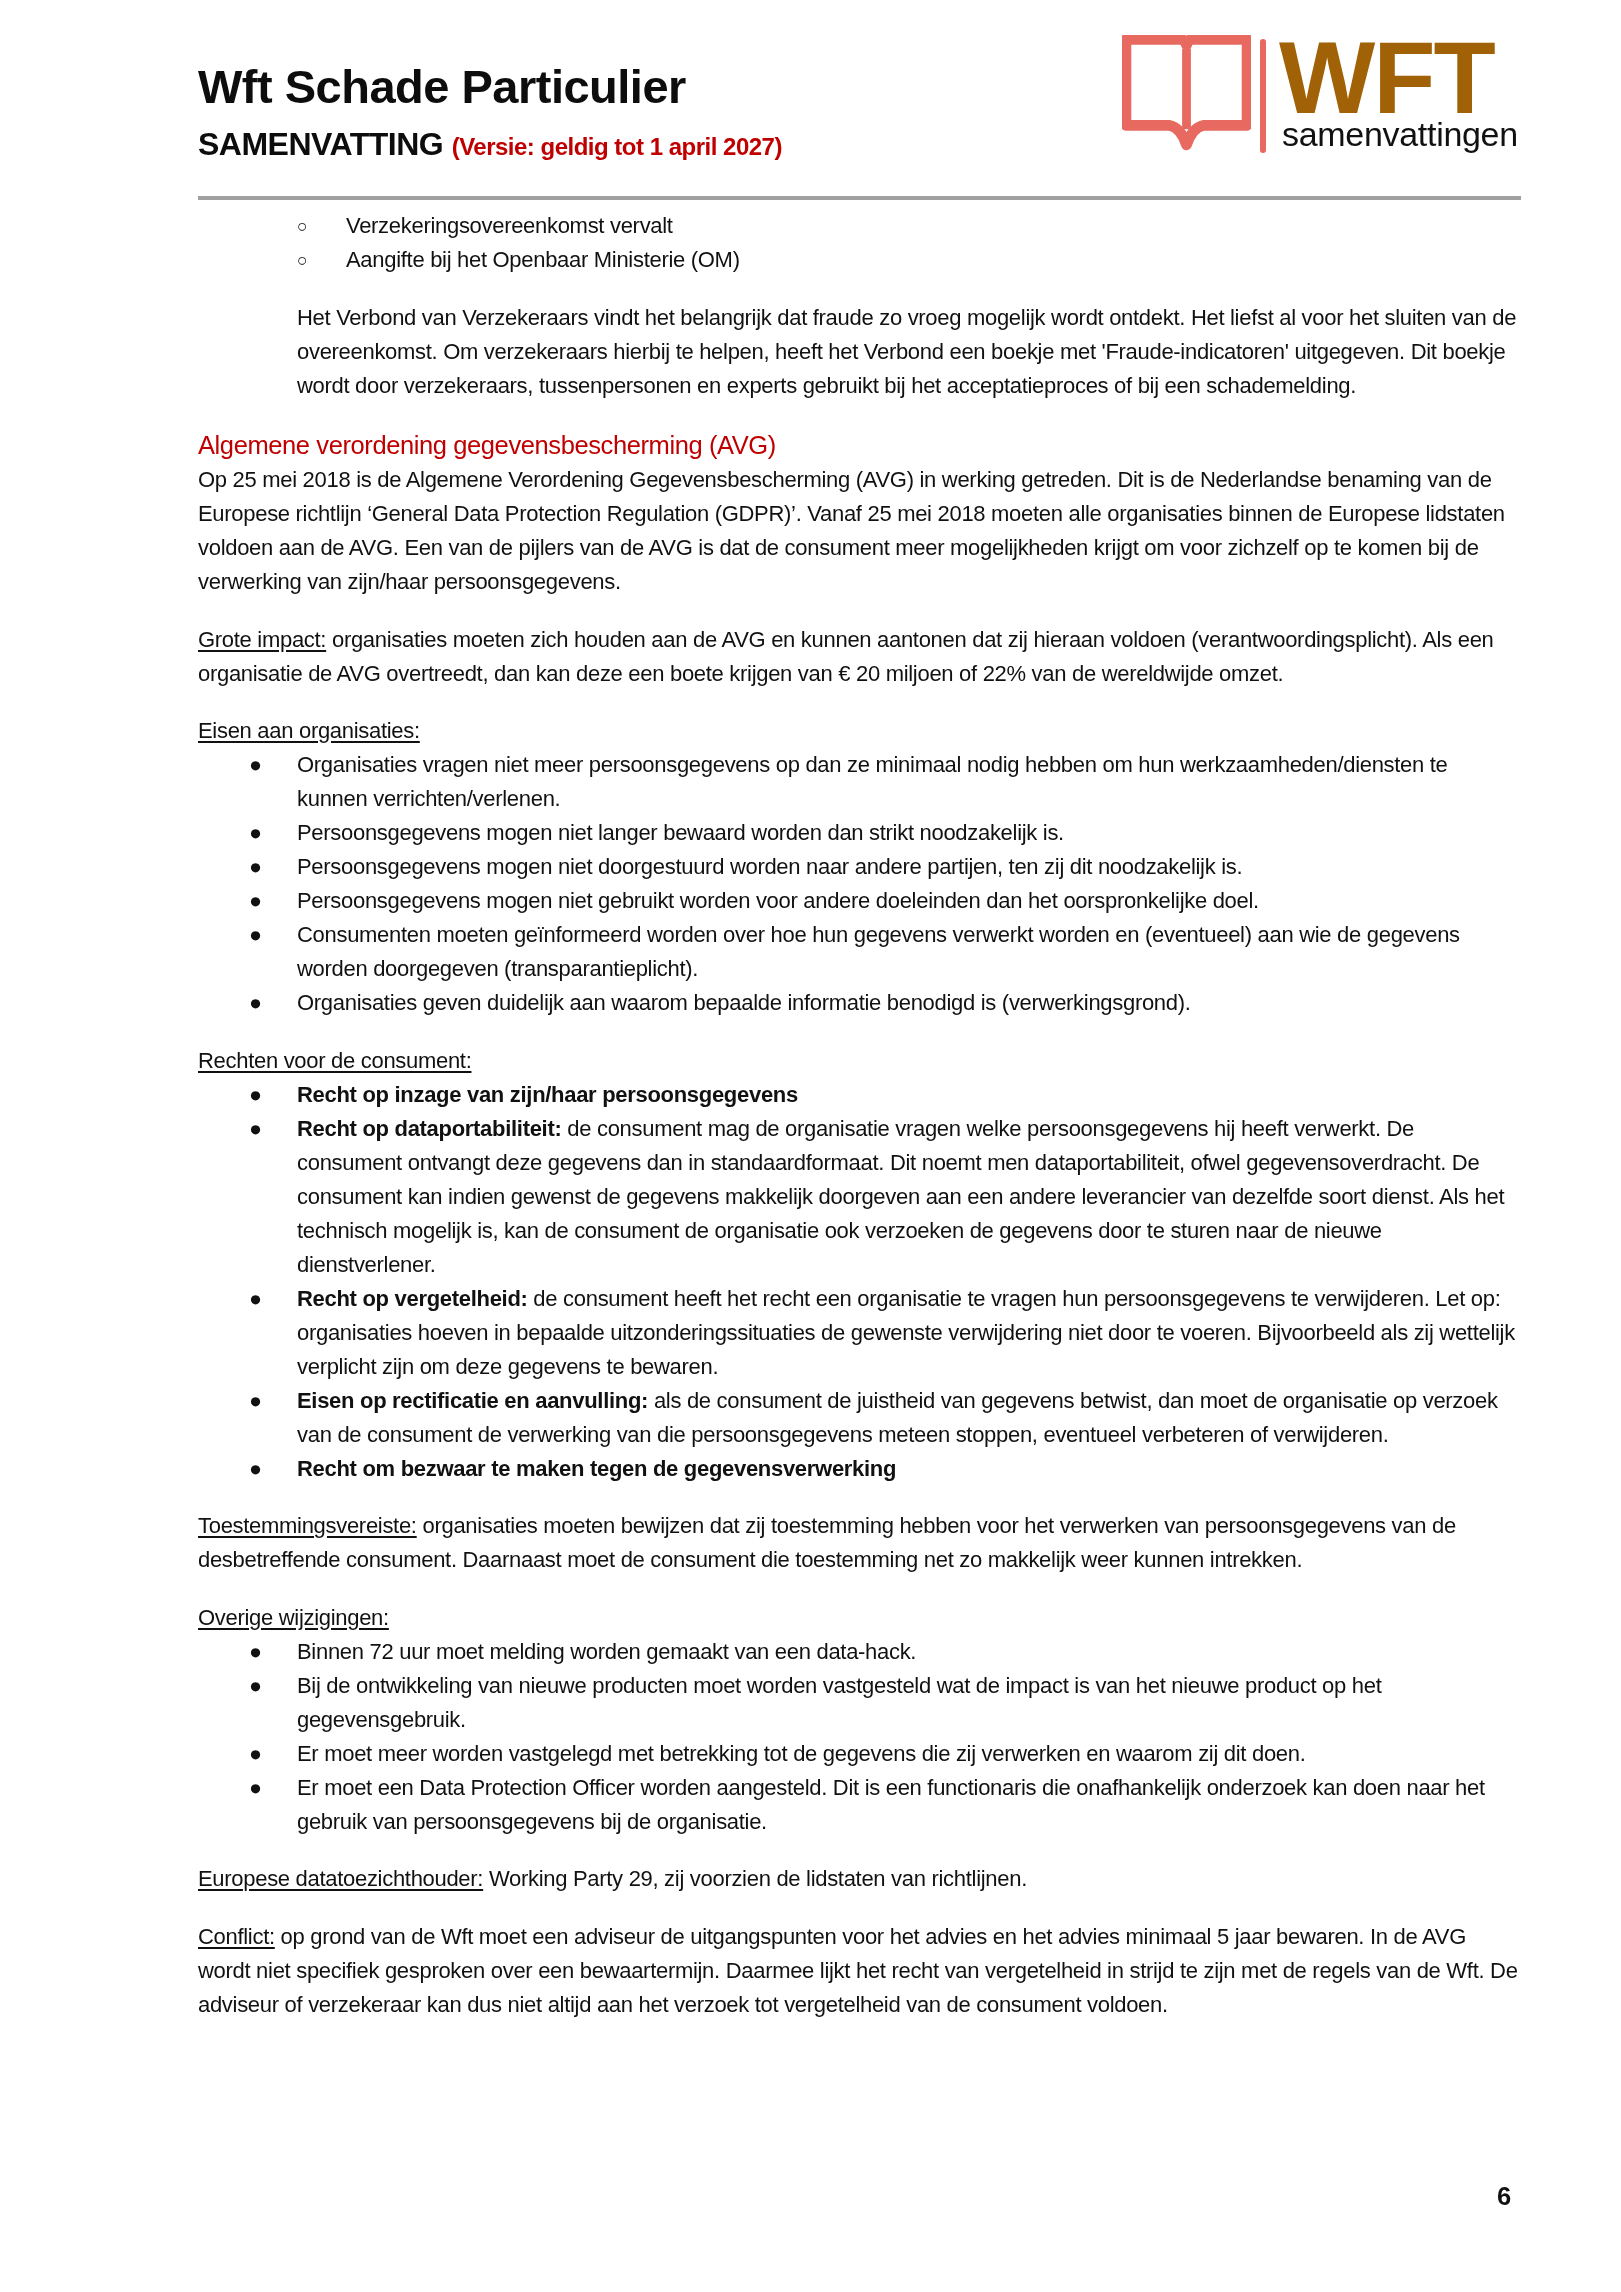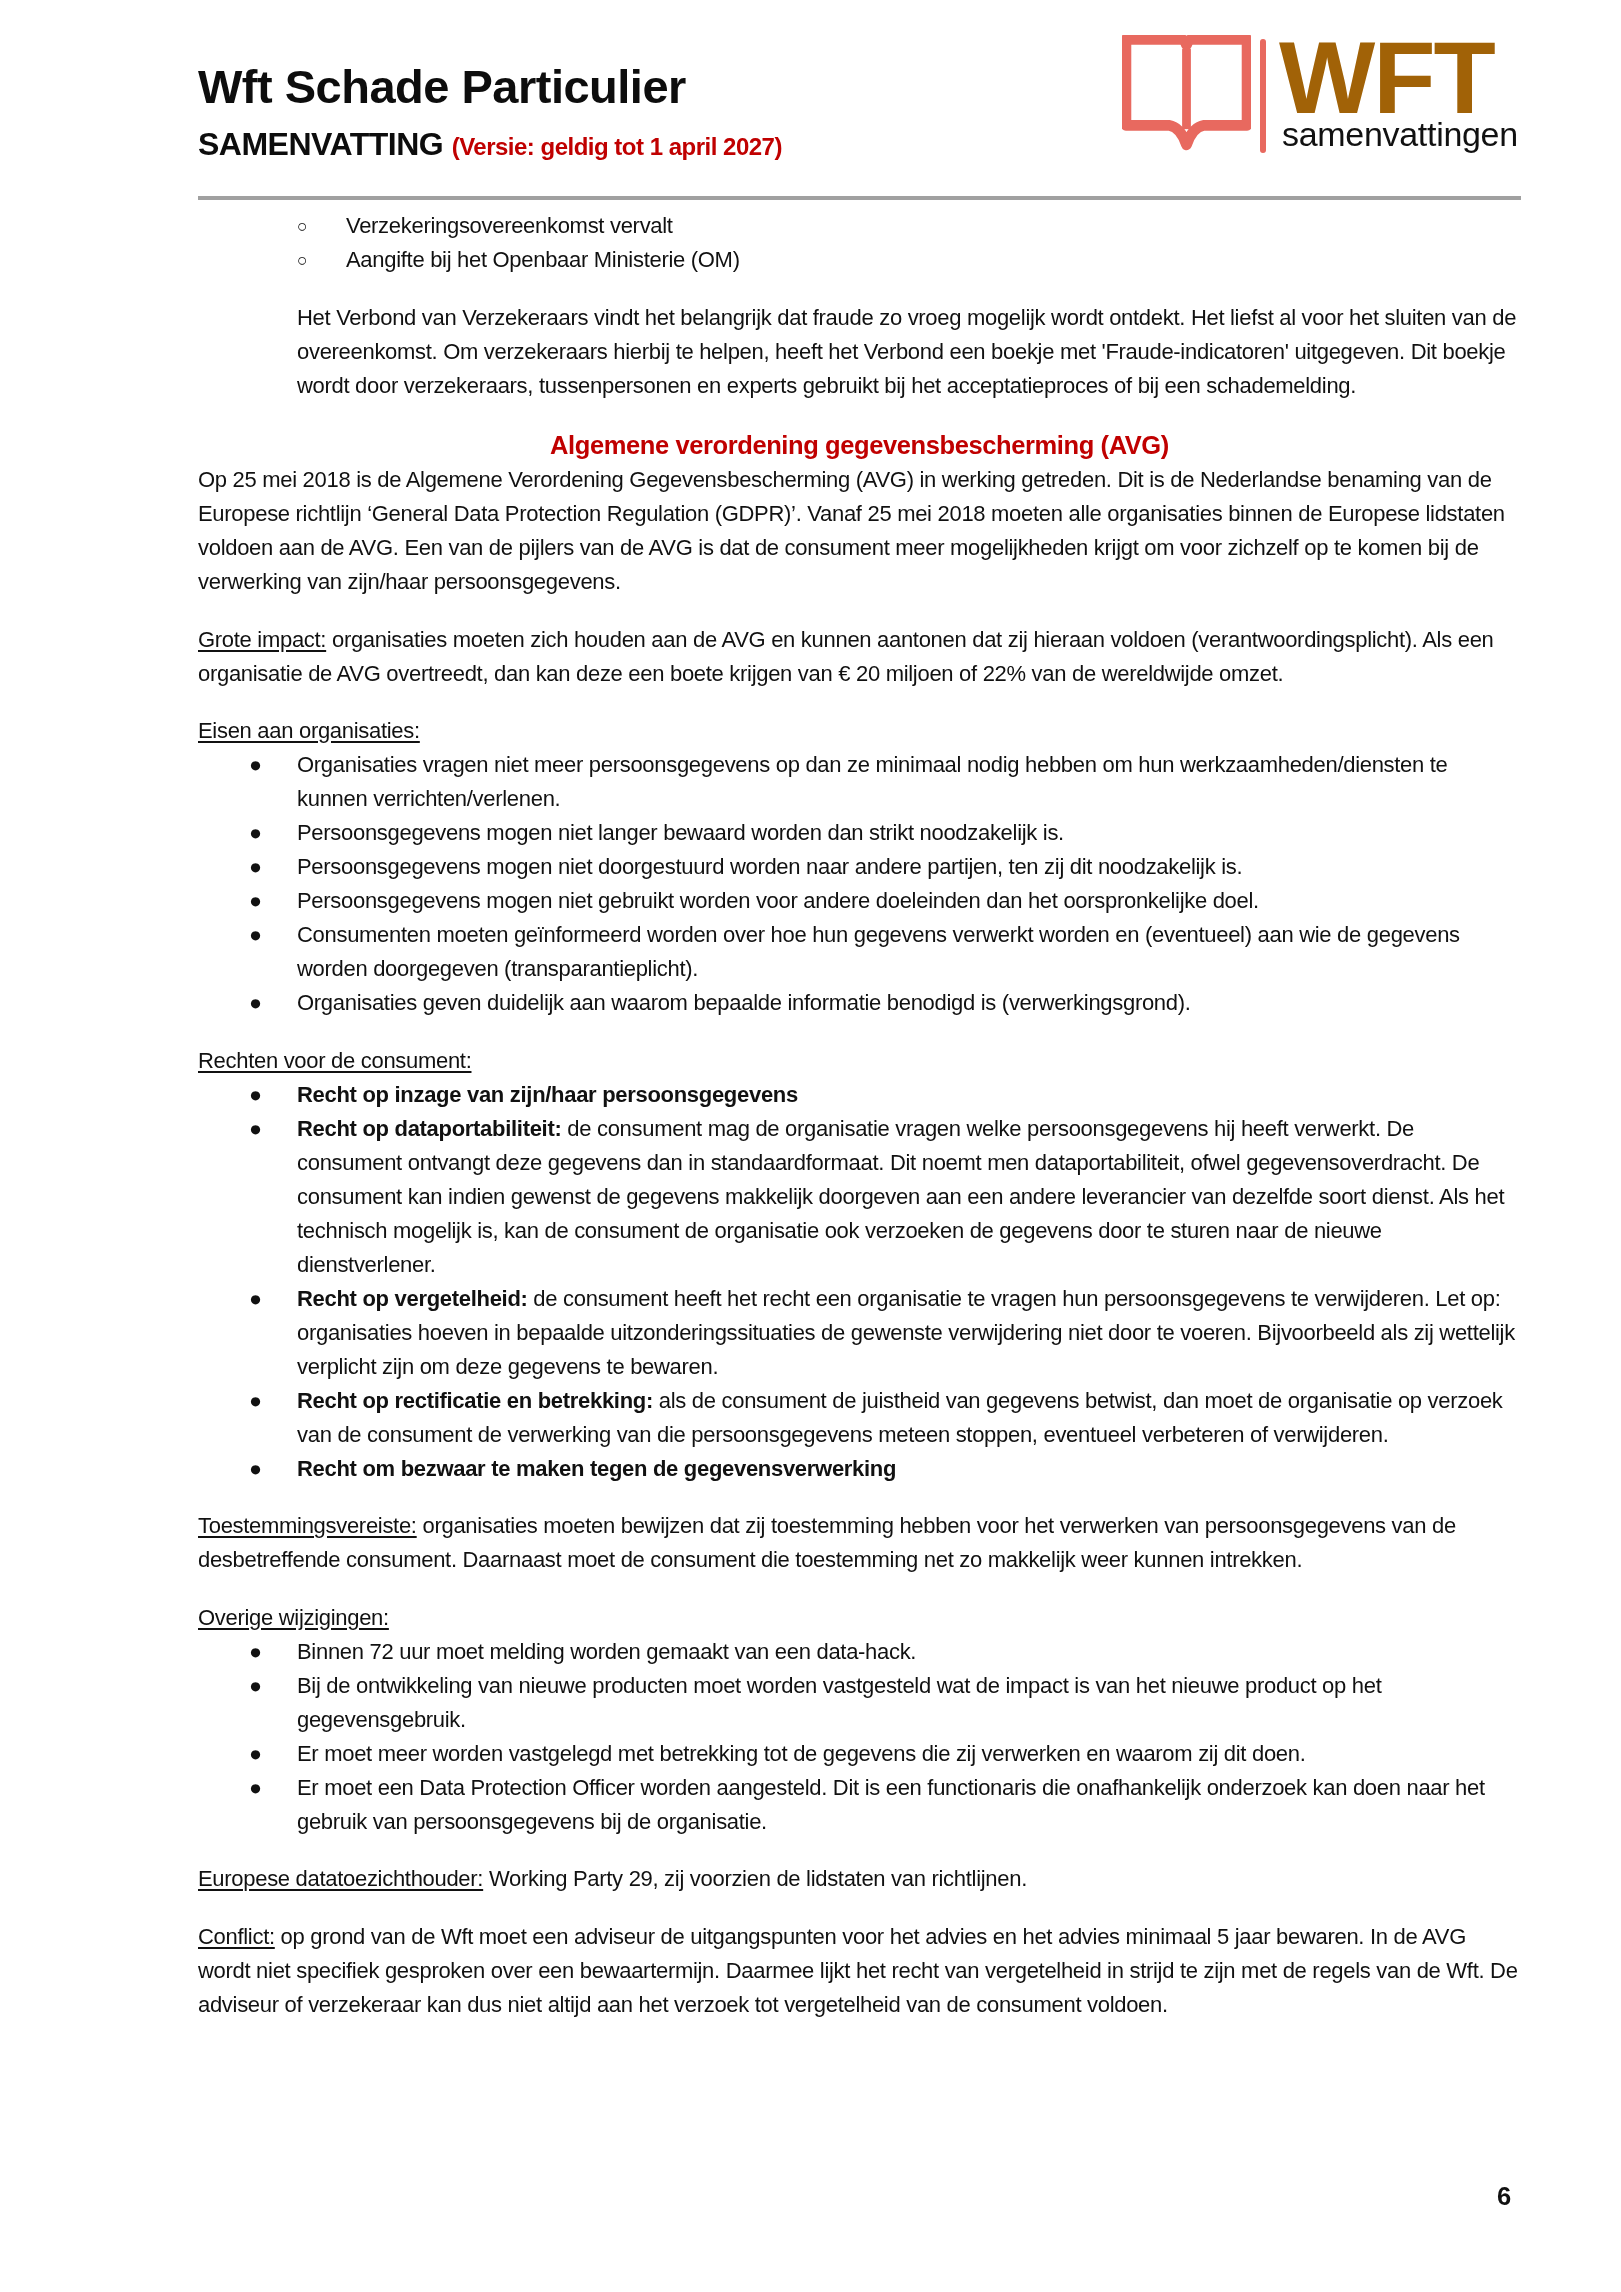--- a/index.html
+++ b/index.html
@@ -26,21 +26,21 @@
   .content { position:absolute; left:154px; top:209px; width:1323px; font-size:22px; line-height:34px; letter-spacing:-0.3px; }
   .content p { margin:0; }
   .gap { height:23.5px; }
   .indent-para { padding-left:99px; }
   ul { list-style:none; margin:0; padding:0; }
   li { position:relative; }
   ul.circle li { padding-left:148px; }
   ul.circle li .bullet { position:absolute; left:99px; top:0; width:29px; text-align:left; font-size:17.6px; }
   ul.disc li { padding-left:99px; }
   ul.disc li .bullet { position:absolute; left:51px; top:0; width:23.5px; font-size:21.6px; }
-  .section-heading { color:#c00000; font-weight:bold; font-size:25.5px; line-height:35px; letter-spacing:-0.4px; margin-top:2px;text-align:center; }
+  .section-heading { color:#c00000; font-weight:normal; font-size:25.5px; line-height:35px; letter-spacing:-0.4px; margin-top:2px; }
   .u { text-decoration:underline; text-underline-offset:2.9px; }
   b { font-weight:bold; }
 
   .page-number { position:absolute; left:1453px; top:2182px; font-size:25.5px; font-weight:bold; color:#111; }
 </style>
 </head>
 <body>
 
 <div class="page">
 
@@ -94,21 +94,21 @@
       <li><span class="bullet">●</span><span>Consumenten moeten geïnformeerd worden over hoe hun gegevens verwerkt worden en (eventueel) aan wie de gegevens worden doorgegeven (transparantieplicht).</span></li>
       <li><span class="bullet">●</span><span>Organisaties geven duidelijk aan waarom bepaalde informatie benodigd is (verwerkingsgrond).</span></li>
     </ul>
 
     <div class="gap"></div>
     <p class="u">Rechten voor de consument:</p>
     <ul class="disc">
       <li><span class="bullet">●</span><b>Recht op inzage van zijn/haar persoonsgegevens</b><span></span></li>
       <li><span class="bullet">●</span><b>Recht op dataportabiliteit:</b><span> de consument mag de organisatie vragen welke persoonsgegevens hij heeft verwerkt. De consument ontvangt deze gegevens dan in standaardformaat. Dit noemt men dataportabiliteit, ofwel gegevensoverdracht. De consument kan indien gewenst de gegevens makkelijk doorgeven aan een andere leverancier van dezelfde soort dienst. Als het technisch mogelijk is, kan de consument de organisatie ook verzoeken de gegevens door te sturen naar de nieuwe dienstverlener.</span></li>
       <li><span class="bullet">●</span><b>Recht op vergetelheid:</b><span> de consument heeft het recht een organisatie te vragen hun persoonsgegevens te verwijderen. Let op: organisaties hoeven in bepaalde uitzonderingssituaties de gewenste verwijdering niet door te voeren. Bijvoorbeeld als zij wettelijk verplicht zijn om deze gegevens te bewaren.</span></li>
-      <li><span class="bullet">●</span><b>Recht op rectificatie en betrekking:</b><span> als de consument de juistheid van gegevens betwist, dan moet de organisatie op verzoek van de consument de verwerking van die persoonsgegevens meteen stoppen, eventueel verbeteren of verwijderen.</span></li>
+      <li><span class="bullet">●</span><b>Eisen op rectificatie en aanvulling:</b><span> als de consument de juistheid van gegevens betwist, dan moet de organisatie op verzoek van de consument de verwerking van die persoonsgegevens meteen stoppen, eventueel verbeteren of verwijderen.</span></li>
       <li><span class="bullet">●</span><b>Recht om bezwaar te maken tegen de gegevensverwerking</b><span></span></li>
     </ul>
 
     <div class="gap"></div>
     <p><span class="u">Toestemmingsvereiste:</span><span> organisaties moeten bewijzen dat zij toestemming hebben voor het verwerken van persoonsgegevens van de desbetreffende consument. Daarnaast moet de consument die toestemming net zo makkelijk weer kunnen intrekken.</span></p>
 
     <div class="gap"></div>
     <p class="u">Overige wijzigingen:</p>
     <ul class="disc">
       <li><span class="bullet">●</span><span>Binnen 72 uur moet melding worden gemaakt van een data-hack.</span></li>

